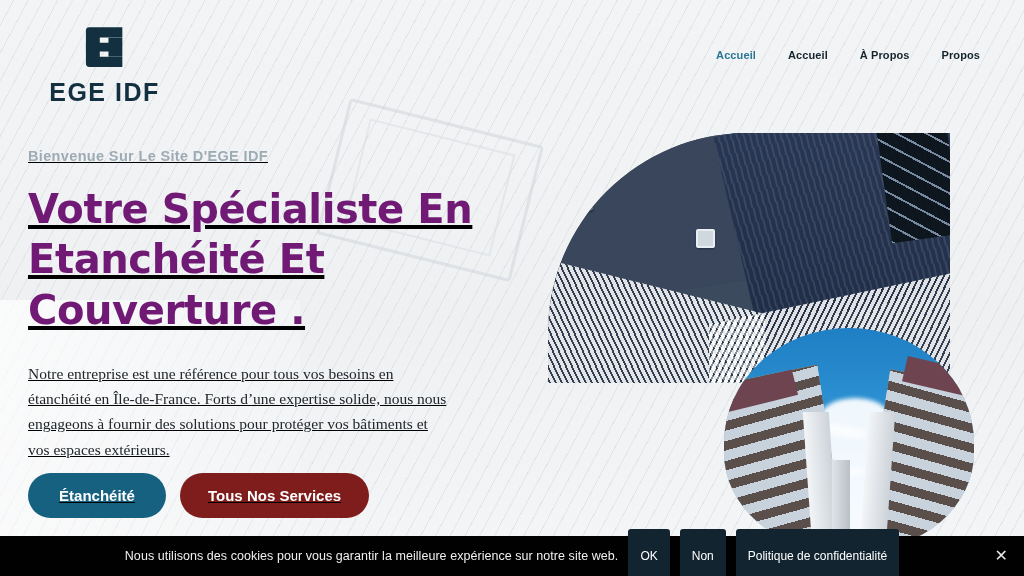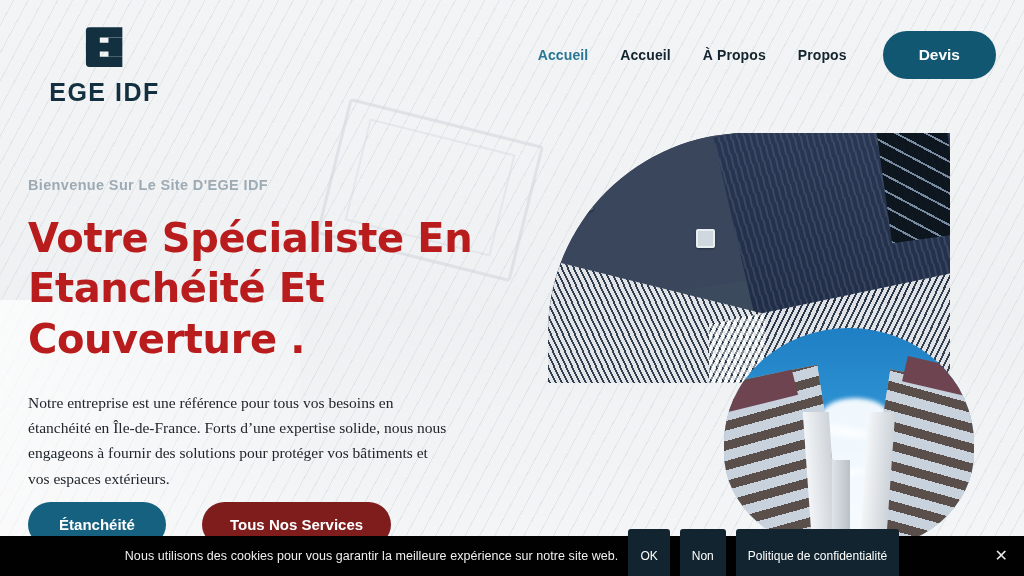--- a/index.html
+++ b/index.html
@@ -64,51 +64,51 @@
     font-size:25px; font-weight:bold; letter-spacing:1.5px;
     color:#12303f; font-family:Liberation Sans, sans-serif;
     white-space:nowrap;
   }
 
   nav{
     position:absolute; right:28px; top:0; height:110px;
     display:flex; align-items:center; gap:0;
   }
   .nav-link{
-    font-size:14px; font-weight:bold; color:#12242e;
+    font-size:11px; font-weight:bold; color:#12242e;
     text-decoration:none; padding:0 16px; white-space:nowrap;
     letter-spacing:.1px;
   }
   .nav-link.active{ color:#2a7795; }
   .devis-btn{
     margin-left:20px;
     background:#125771; color:#ffffff;
     font-size:15.5px; font-weight:bold;
     padding:15px 36px; border:none; border-radius:28px;
     cursor:pointer; white-space:nowrap;
   }
 
   
-  .hero-left{ position:absolute; left:28px; top:177px; width:480px; z-index:4;}
+  .hero-left{ position:absolute; left:28px; top:148px; width:480px; z-index:4;text-decoration:underline;}
   .eyebrow{
     font-size:14.5px; font-weight:bold; color:#9dabb4;
     letter-spacing:.35px; margin-bottom:20px;
   }
   h1.hero-title{
     font-family:"DejaVu Sans", sans-serif;
     font-size:40px; line-height:1.26; font-weight:bold;
-    color:#b91c1c; letter-spacing:-.4px;
+    color:#701a75; letter-spacing:-.4px;
     margin-bottom:26px;
   }
   .hero-para{
     font-family:"Liberation Serif", serif;
     font-size:15.5px; line-height:1.62; color:#20262b;
     width:425px; margin-bottom:11px;
   }
-  .cta-row{ display:flex; gap:36px; }
+  .cta-row{ display:flex; gap:14px; }
   .btn{
     border:none; border-radius:28px; cursor:pointer;
     font-size:15px; font-weight:bold; color:#fff;
     padding:14px 28px; white-space:nowrap;
     font-family:"Liberation Sans", sans-serif;
   }
   .btn-primary{ background:#166180; min-width:138px; }
   .btn-secondary{ background:#7f1d1d; min-width:176px; }
 
   
@@ -258,21 +258,20 @@
         <path d="M10 24 L24 24 L24 34 L10 34 Z" fill="#12303f"></path>
       </svg>
       <div class="logo-text">EGE  IDF</div>
     </div>
 
     <nav>
       <a class="nav-link active" href="#">Accueil</a>
       <a class="nav-link" href="#">Accueil</a>
       <a class="nav-link" href="#">À Propos</a>
       <a class="nav-link" href="#">Propos</a>
-      <button class="devis-btn">Devis</button>
     </nav>
   </header>
 
   <section class="hero-left">
     <div class="eyebrow">Bienvenue Sur Le Site D'EGE IDF</div>
     <h1 class="hero-title">Votre Spécialiste En Etanchéité Et Couverture .</h1>
     <p class="hero-para">Notre entreprise est une référence pour tous vos besoins en étanchéité en Île-de-France. Forts d’une expertise solide, nous nous engageons à fournir des solutions pour protéger vos bâtiments et vos espaces extérieurs.</p>
     <div class="cta-row">
       <button class="btn btn-primary">Étanchéité</button>
       <button class="btn btn-secondary">Tous Nos Services</button>

